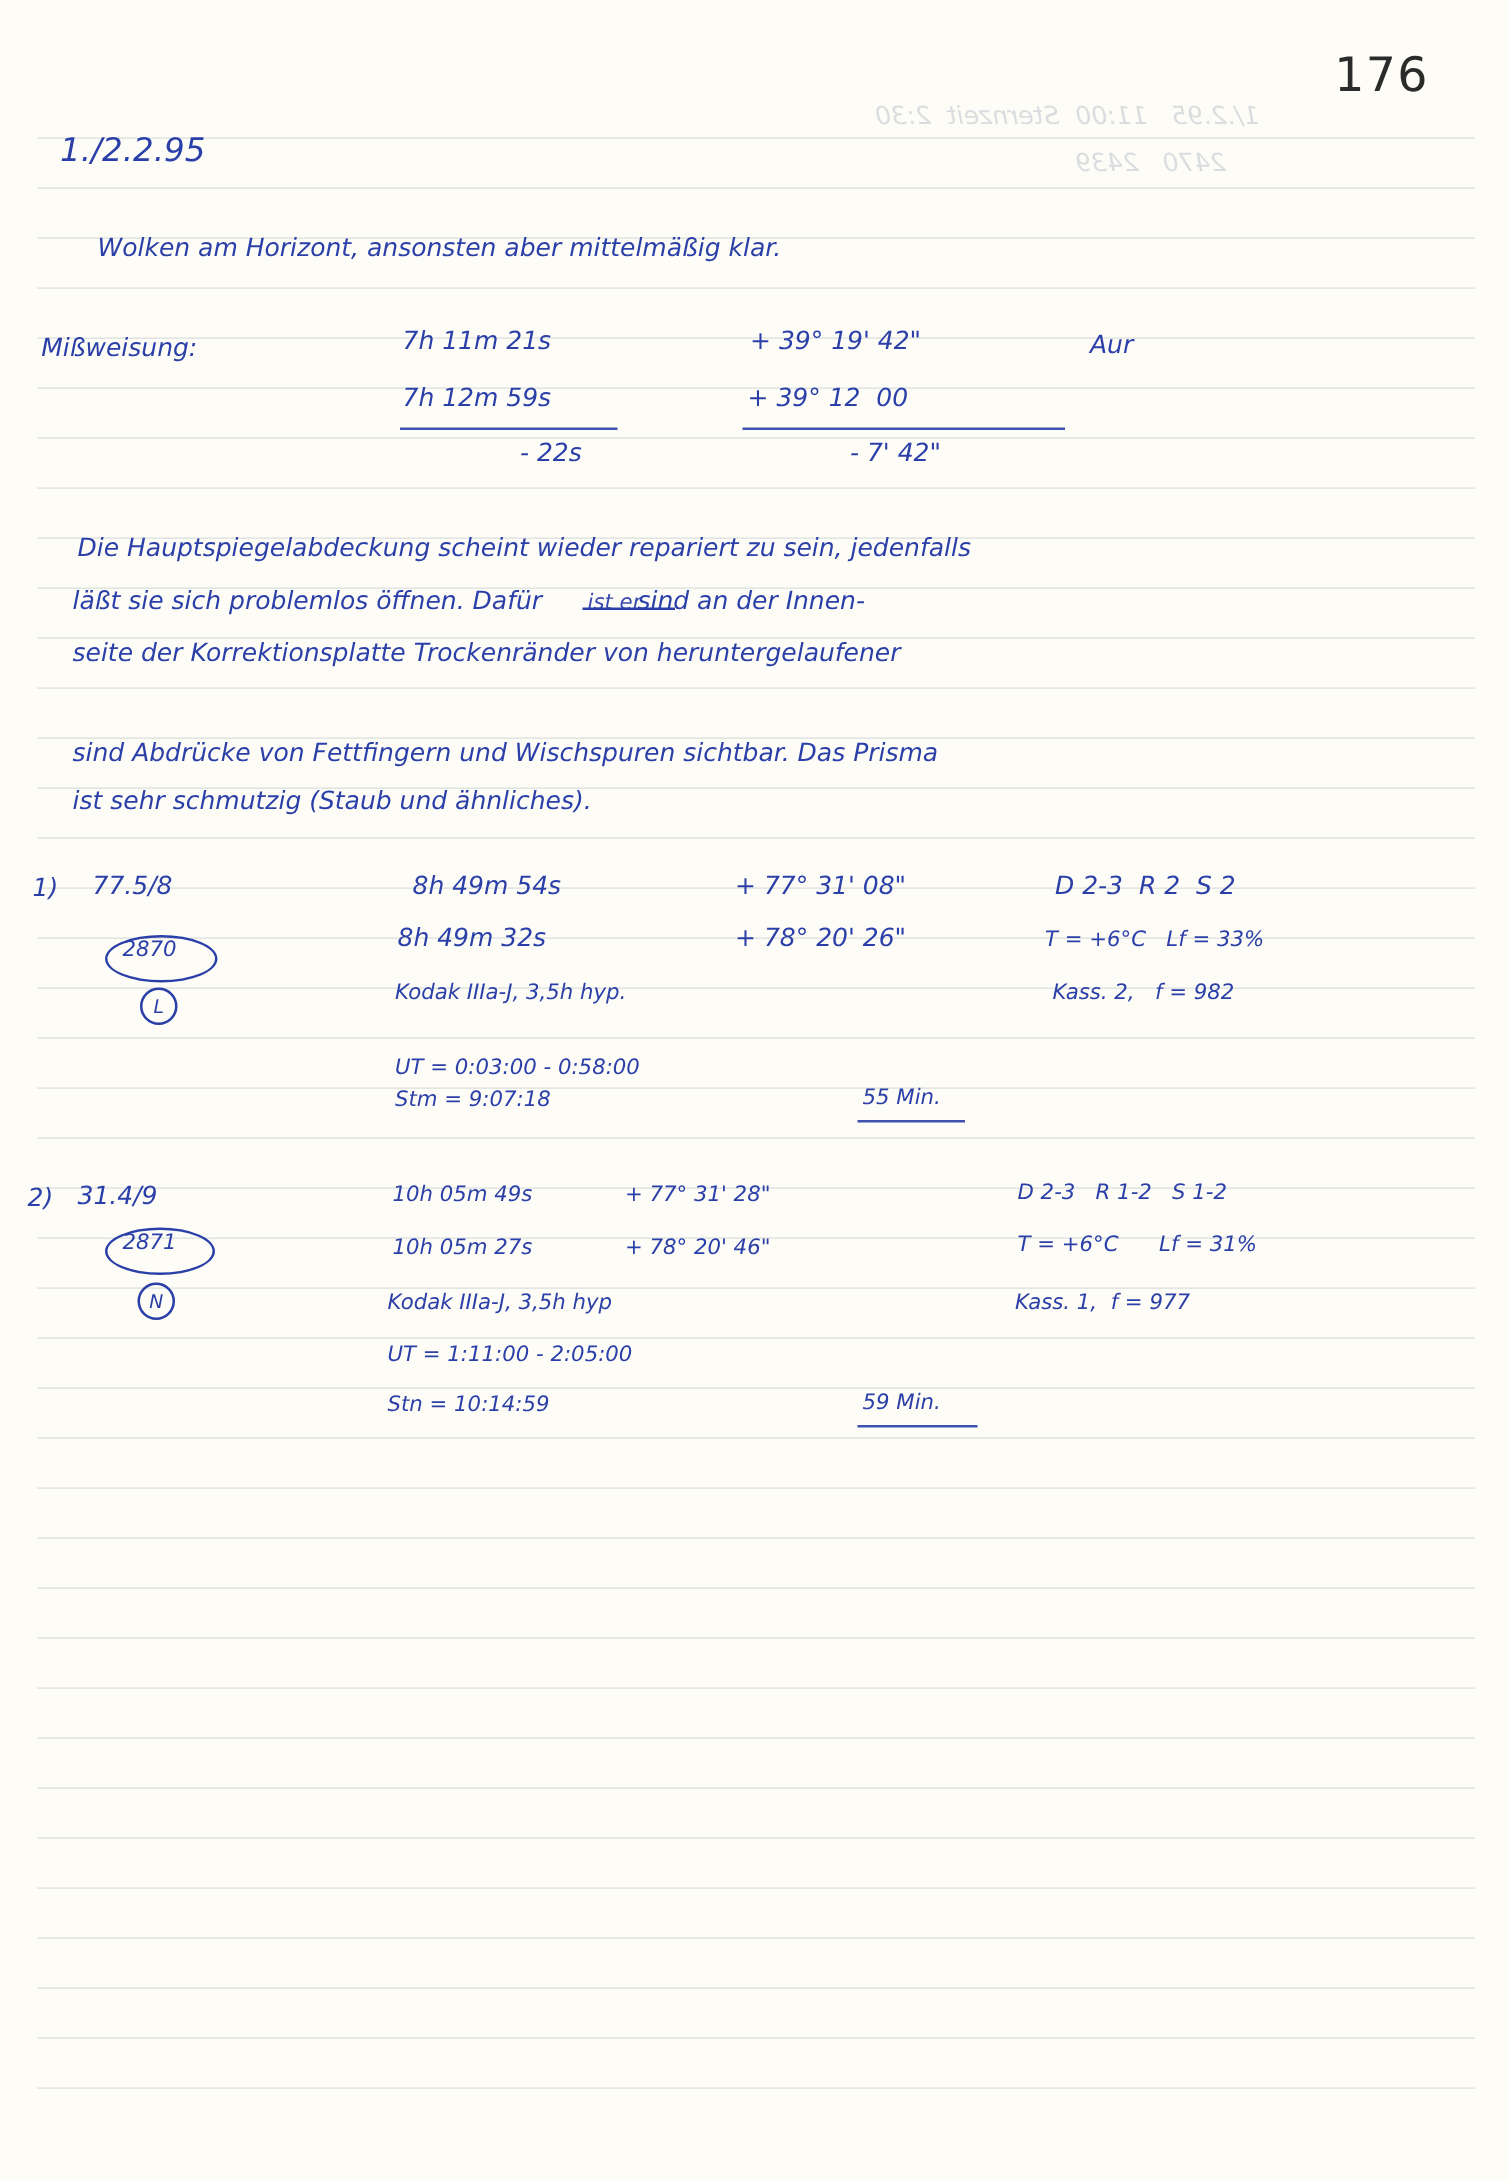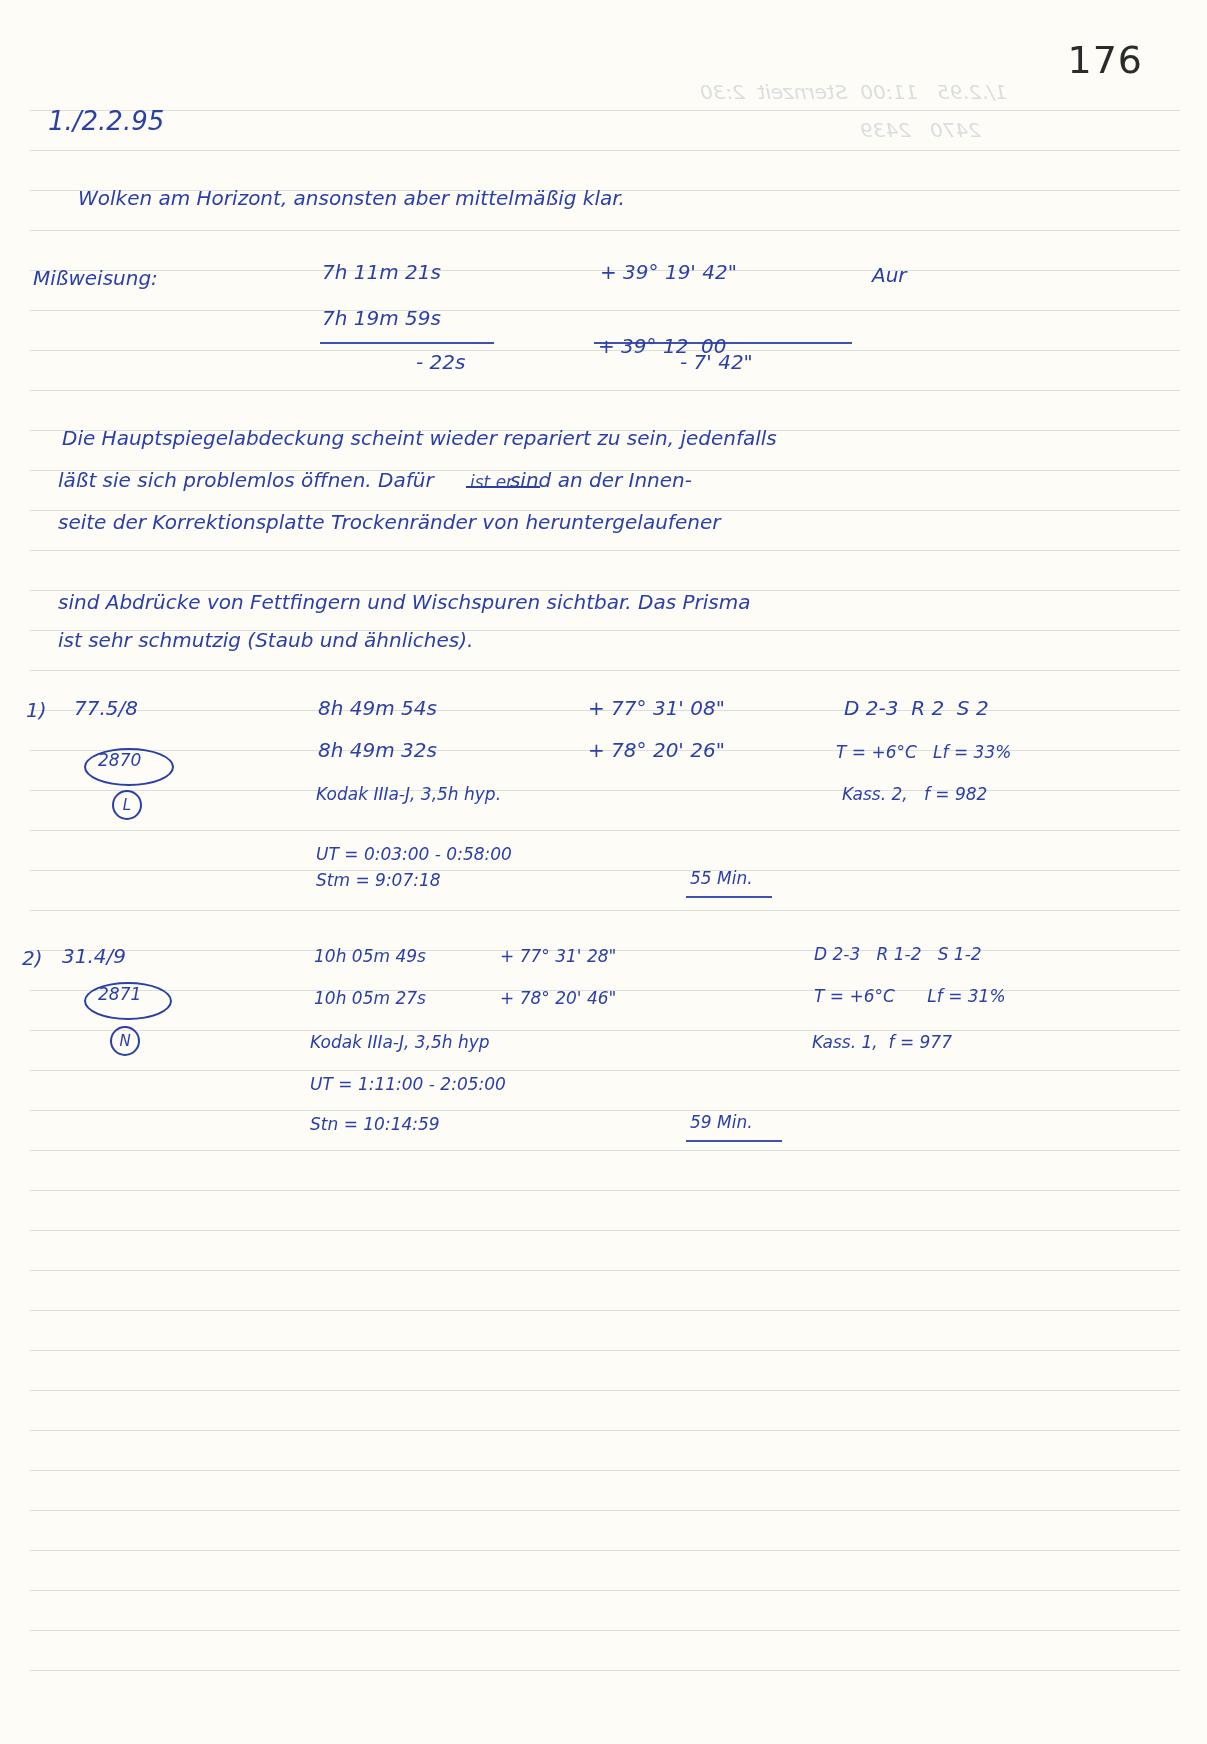--- a/index.html
+++ b/index.html
@@ -151,22 +151,22 @@
   <div class="hw s28" style="left:48px; top:108px;">1./2.2.95</div>
 
   <div class="hw s26" style="left:78px; top:188px;">Wolken am Horizont, ansonsten aber mittelmäßig klar.</div>
 
   <div class="hw s26" style="left:33px; top:268px;">Mißweisung:</div>
 
   <div class="hw s26" style="left:322px; top:262px;">7h 11m 21s</div>
   <div class="hw s26" style="left:600px; top:262px;">+ 39° 19' 42"</div>
   <div class="hw s26" style="left:872px; top:265px;">Aur</div>
 
-  <div class="hw s26" style="left:322px; top:308px;">7h 19m 59s</div>
-  <div class="hw s26" style="left:598px; top:308px;margin-top:28px;">+ 39° 12  00</div>
+  <div class="hw s26" style="left:322px; top:308px;">7h 12m 59s</div>
+  <div class="hw s26" style="left:598px; top:308px;">+ 39° 12  00</div>
 
   <div class="ul-under" style="left:320px; top:342px; width:174px;"></div>
   <div class="ul-under" style="left:594px; top:342px; width:258px;"></div>
 
   <div class="hw s26" style="left:416px; top:352px;">- 22s</div>
   <div class="hw s26" style="left:680px; top:352px;">- 7' 42"</div>
 
   <div class="hw s26" style="left:62px; top:428px;">Die Hauptspiegelabdeckung scheint wieder repariert zu sein, jedenfalls</div>
   <div class="hw s26" style="left:58px; top:470px;">läßt sie sich problemlos öffnen. Dafür            sind an der Innen-</div>
   <div class="hw s24" style="left:470px; top:474px; color:#3a4aae;">ist er</div>
@@ -174,21 +174,21 @@
   <div class="hw s26" style="left:58px; top:512px;">seite der Korrektionsplatte Trockenränder von heruntergelaufener</div>
   <div class="hw s26" style="left:58px; top:592px;">sind Abdrücke von Fettfingern und Wischspuren sichtbar. Das Prisma</div>
   <div class="hw s26" style="left:58px; top:630px;">ist sehr schmutzig (Staub und ähnliches).</div>
 
   <div class="hw s26" style="left:26px; top:700px;">1)</div>
   <div class="hw s26" style="left:74px; top:698px;">77.5/8</div>
   <div class="ellipse" style="left:84px; top:748px; width:86px; height:34px;"></div>
   <div class="hw s24" style="left:98px; top:752px;">2870</div>
   <div class="circ-letter" style="left:112px; top:790px;">L</div>
 
-  <div class="hw s26" style="left:318px; top:698px;">8h 49m 54s</div>
+  <div class="hw s26" style="left:330px; top:698px;">8h 49m 54s</div>
   <div class="hw s26" style="left:588px; top:698px;">+ 77° 31' 08"</div>
   <div class="hw s26" style="left:844px; top:698px;">D 2-3  R 2  S 2</div>
 
   <div class="hw s26" style="left:318px; top:740px;">8h 49m 32s</div>
   <div class="hw s26" style="left:588px; top:740px;">+ 78° 20' 26"</div>
   <div class="hw s24" style="left:836px; top:744px;">T = +6°C   Lf = 33%</div>
 
   <div class="hw s24" style="left:316px; top:786px;">Kodak IIIa-J, 3,5h hyp.</div>
   <div class="hw s24" style="left:842px; top:786px;">Kass. 2,   f = 982</div>
 

